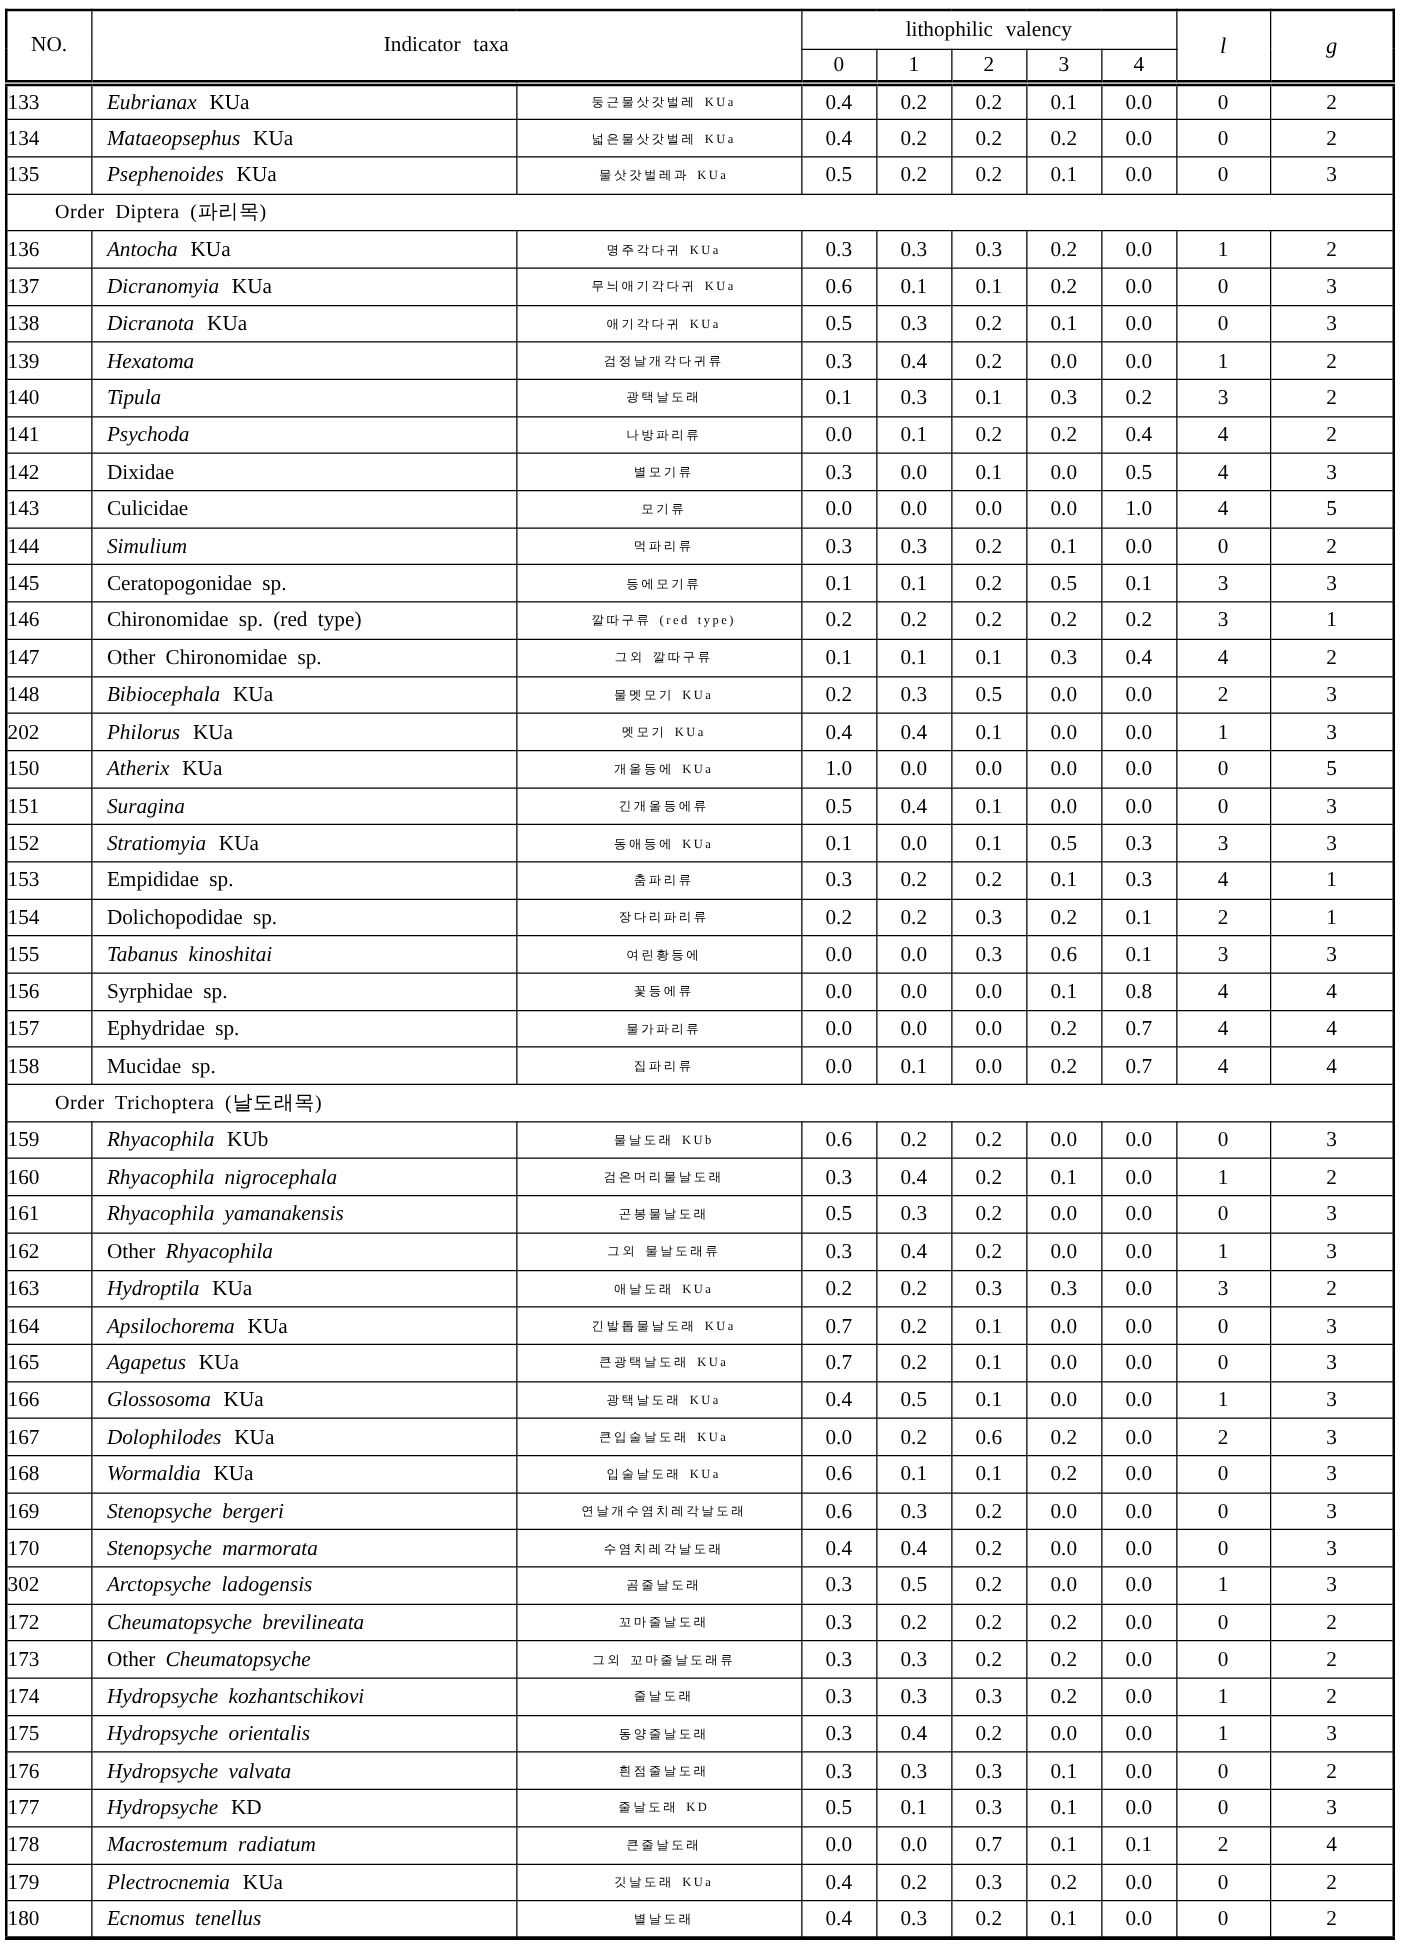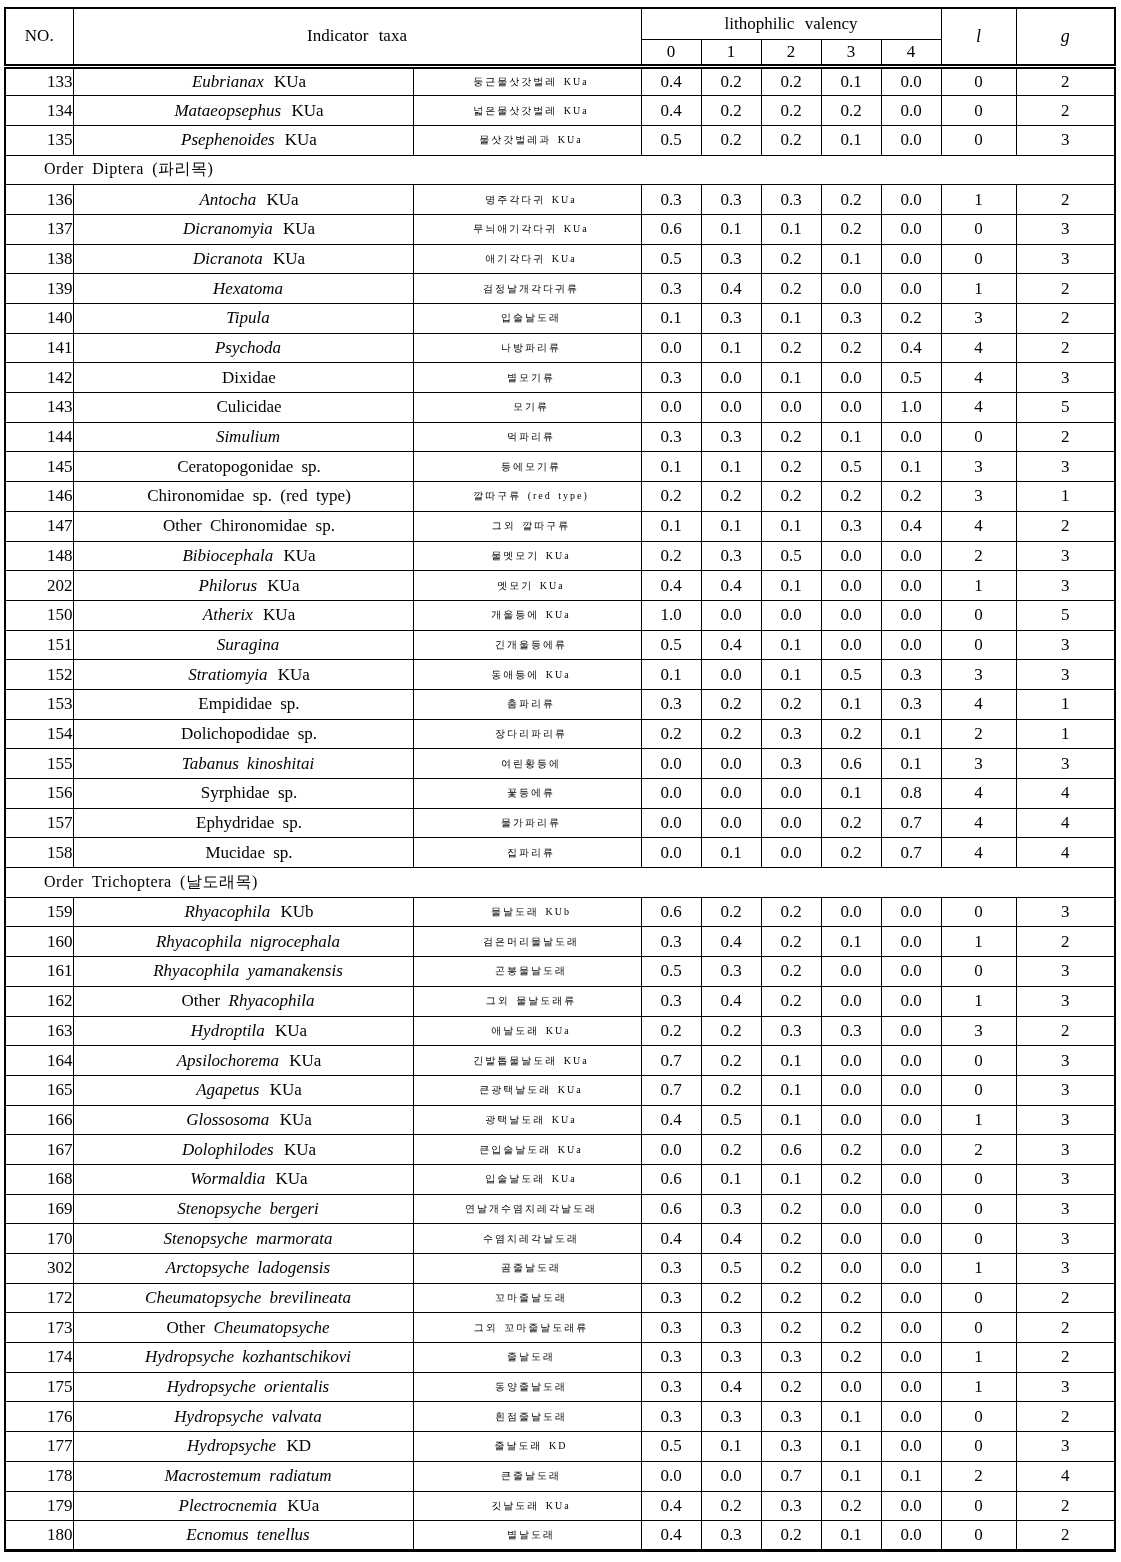--- a/index.html
+++ b/index.html
@@ -35,22 +35,22 @@
   thead th {
     text-align: center;
     font-size: 17px;
     word-spacing: 6px;
   }
   thead tr.h1 th { height: 31px; }
   thead tr.h2 th { height: 27px; }
   .hb { border-bottom: 5px double #000; }
   .ital { font-style: italic; font-size: 18px; }
   tbody td { height: 29.7px; font-size: 17px; }
-  .c-no   { text-align: right; }
-  .c-latin{ text-align: center; padding-left: 12px; word-spacing: 4px; }
+  .c-no   { text-align: left; }
+  .c-latin{ text-align: left; padding-left: 12px; word-spacing: 4px; }
   .c-latin i { padding-right: 2px; }
   .c-kor  { text-align: center; padding-left: 8px; font-size: 10px; letter-spacing: 2px; word-spacing: 2px; }
   .c-num  { text-align: center; }
   .section-cell {
     text-align: left;
     padding-left: 38px;
     font-size: 16px;
     word-spacing: 4px;
     letter-spacing: 0.5px;
   }
@@ -172,21 +172,21 @@
           <td class="c-num">0.4</td>
           <td class="c-num">0.2</td>
           <td class="c-num">0.0</td>
           <td class="c-num">0.0</td>
           <td class="c-num">1</td>
           <td class="c-num">2</td>
         </tr>
         <tr>
           <td class="c-no">140</td>
           <td class="c-latin"><i>Tipula</i></td>
-          <td class="c-kor">입술날도래</td>
+          <td class="c-kor">광택날도래</td>
           <td class="c-num">0.1</td>
           <td class="c-num">0.3</td>
           <td class="c-num">0.1</td>
           <td class="c-num">0.3</td>
           <td class="c-num">0.2</td>
           <td class="c-num">3</td>
           <td class="c-num">2</td>
         </tr>
         <tr>
           <td class="c-no">141</td>

